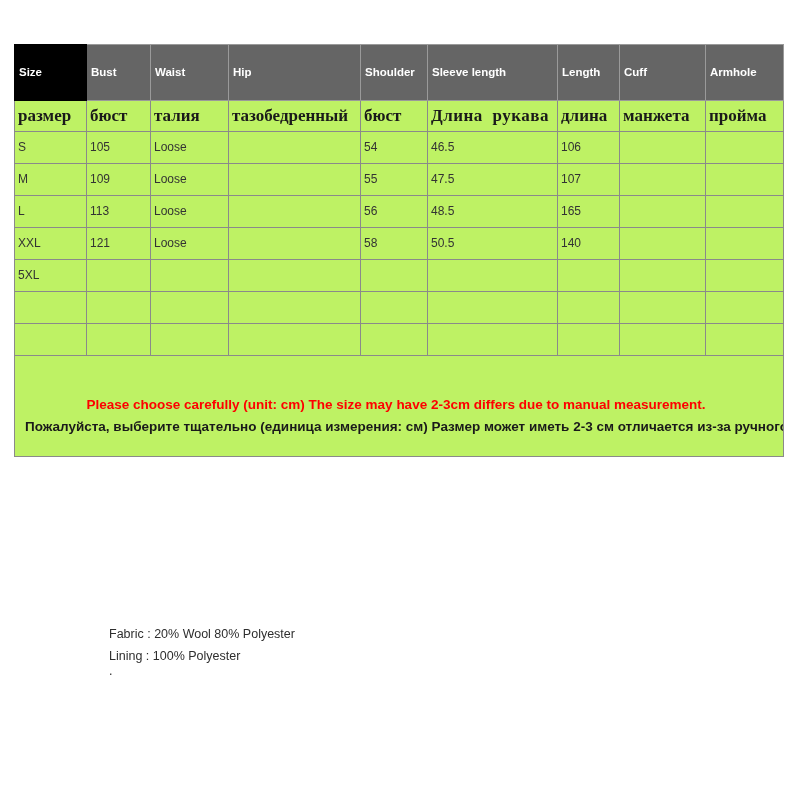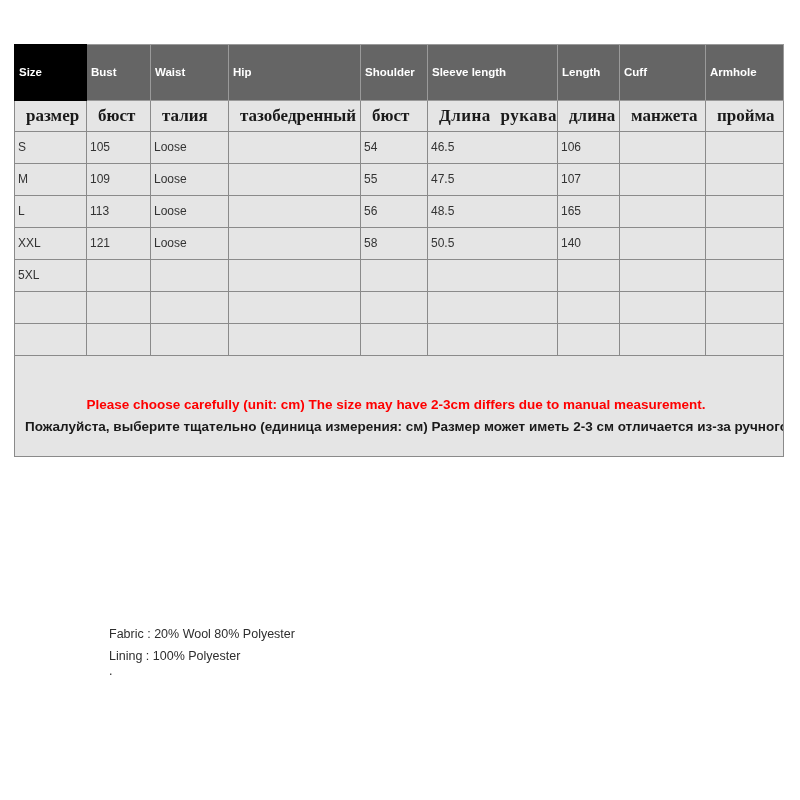--- a/index.html
+++ b/index.html
@@ -19,21 +19,21 @@
     position: absolute;
     left: 14px;
     top: 44px;
     width: 771px;
   }
 
   table.size-table {
     border-collapse: collapse;
     table-layout: fixed;
     width: 710px;
-    background: #e5e5e5;
+    background: #bef264;
   }
 
   table.size-table td {
     border: 1px solid #8a8a8a;
     padding: 0 4px;
     vertical-align: middle;
     font-size: 11.5px;
     color: #2b2b2b;
     line-height: 1.2;
     overflow: hidden;
@@ -56,21 +56,21 @@
   }
 
   
   tr.head-ru td {
     font-family: "Liberation Serif", "DejaVu Serif", serif;
     font-weight: bold;
     font-size: 17px;
     color: #1a1a1a;
     height: 30px;
     letter-spacing: 0px;
-    padding-left: 11px;
+    padding-left: 3px;
     margin-left: 48px;
   }
   tr.head-ru td.ru-sleeve {
     letter-spacing: 0.5px;
     word-spacing: 5px;
   }
 
   
   tr.data-row td {
     height: 31px;

